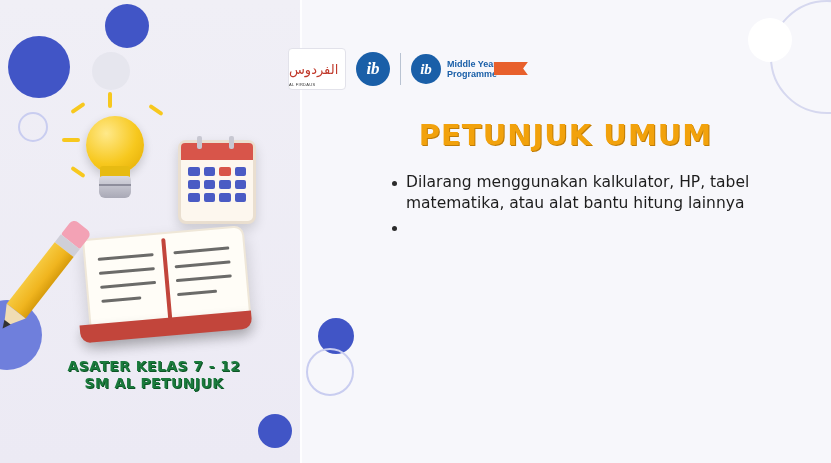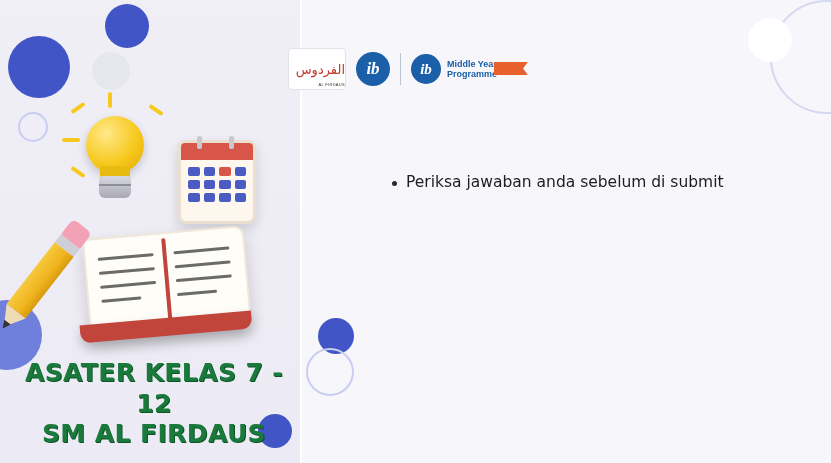--- a/index.html
+++ b/index.html
@@ -60,21 +60,21 @@
     align-items: center;
     gap: 10px;
   }
   .logo-firdaus {
     width: 56px; height: 40px;
     background: #ffffff;
     border: 1px solid #e2e2ea;
     border-radius: 4px;
     display: flex;
     align-items: center;
-    justify-content: flex-end;
+    justify-content: flex-start;
     position: relative;
   }
   .logo-firdaus .arabic {
     font-family: "DejaVu Sans", sans-serif;
     font-size: 13px;
     color: #c0392b;
     line-height: 1;
   }
   .logo-firdaus .sub {
     position: absolute;
@@ -180,21 +180,21 @@
 
   
   .caption {
     position: absolute;
     left: 14px;
     top: 358px;
     width: 280px;
     text-align: center;
     font-family: "DejaVu Sans", sans-serif;
     font-weight: bold;
-    font-size: 25px;
+    font-size: 14px;
     line-height: 1.22;
     color: #1a7a3c;
     text-shadow: 1px 1px 0 #0d5526;
     letter-spacing: .4px;
   }
 
   
   .illus { position: absolute; }
 
   .bulb-glass {
@@ -378,25 +378,29 @@
     <div class="logo-myp">
       <div class="myp-ribbon"></div>
       <div class="ib-small">ib</div>
       <div class="myp-text">
         <div>Middle Years</div>
         <div>Programme</div>
       </div>
     </div>
   </div>
 
+  <div class="title">PETUNJUK UMUM</div>
 
   <div class="bullets">
     <div class="bullet">
       <span class="dot"></span>
-      <span class="txt">Periksa jawaban anda sebelum di submit</span>
+      <span class="txt">Dilarang menggunakan kalkulator, HP, tabel matematika, atau alat bantu hitung lainnya</span>
+    </div>
+    <div class="bullet">
+      <span class="dot"></span>
     </div>
   </div>
 
   <div class="illus">
 
     <div class="ray" style="left:70px; top:106px; width:16px; height:4px; transform:rotate(-35deg);"></div>
     <div class="ray" style="left:62px; top:138px; width:18px; height:4px;"></div>
     <div class="ray" style="left:70px; top:170px; width:16px; height:4px; transform:rotate(35deg);"></div>
     <div class="ray" style="left:108px; top:92px; width:4px; height:16px;"></div>
     <div class="ray" style="left:148px; top:108px; width:16px; height:4px; transform:rotate(35deg);"></div>
@@ -442,16 +446,16 @@
       <div class="eraser"></div>
       <div class="ferrule"></div>
       <div class="body"></div>
       <div class="tip"></div>
       <div class="lead"></div>
     </div>
   </div>
 
   <div class="caption">
     <div>ASATER KELAS 7 - 12</div>
-    <div>SM AL FIRDAUS</div>
+    <div>SM AL PETUNJUK</div>
   </div>
 
 </div>
 
 </body></html>

